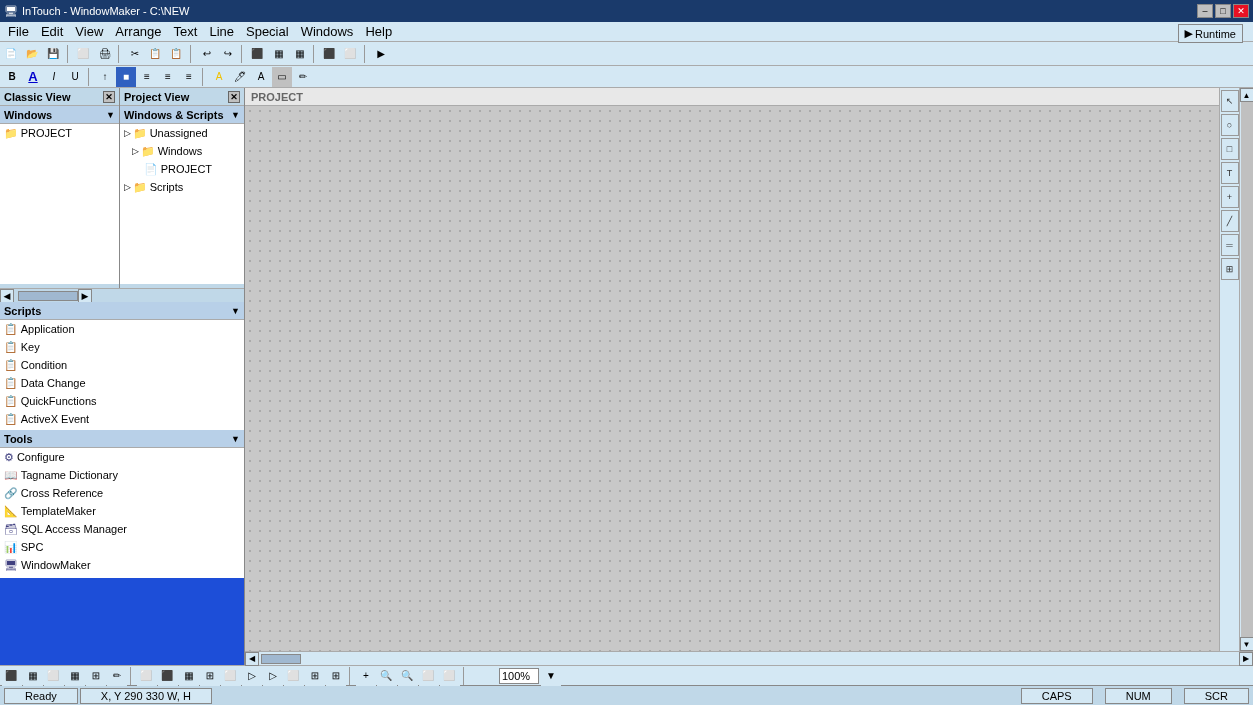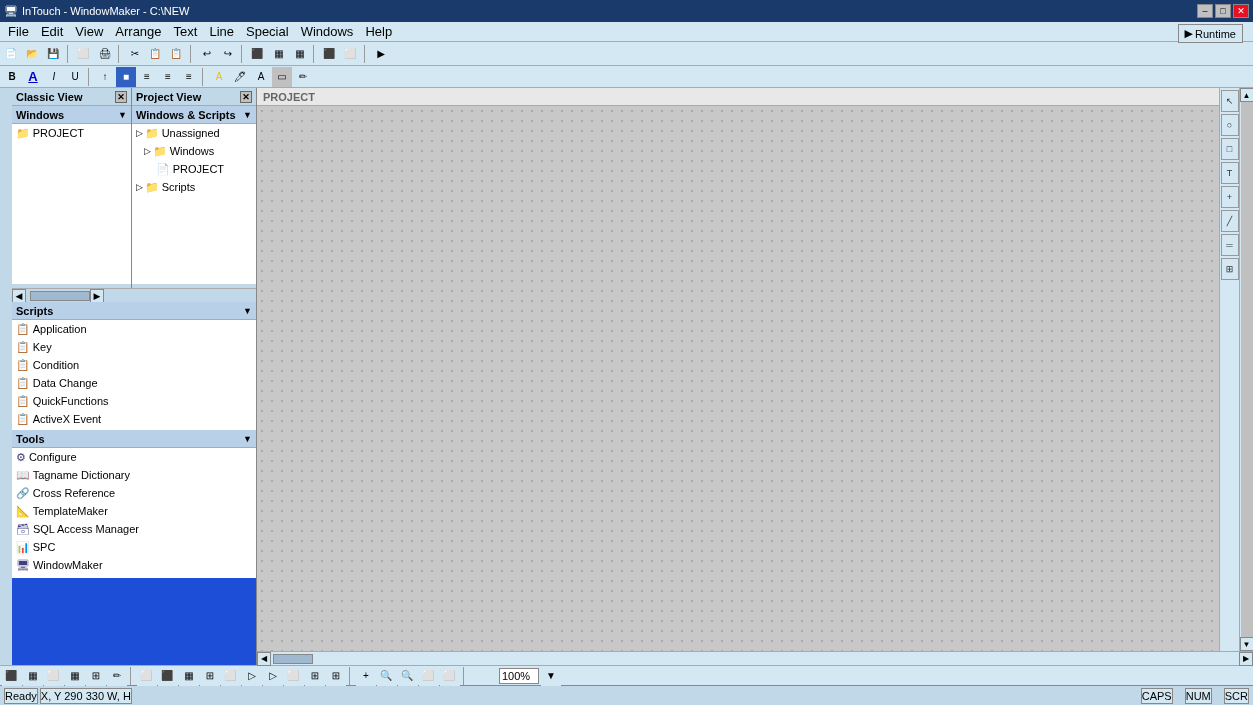--- a/index.html
+++ b/index.html
@@ -72,21 +72,20 @@
       height: calc(705px - 22px - 20px - 24px - 22px - 20px - 20px);
       background: #c0d8e8;
     }
 
     
     .left-panels {
       width: 245px;
       display: flex;
       flex-direction: column;
       border-right: 1px solid #888;
-      margin-left: 12px;
     }
     .panel-header {
       background: #c0d8e8;
       height: 18px;
       display: flex;
       align-items: center;
       justify-content: space-between;
       padding: 0 4px;
       font-weight: bold;
       font-size: 11px;
@@ -242,21 +241,21 @@
       border-top: 1px solid #888;
       display: flex;
       align-items: center;
       padding: 0 4px;
       font-size: 11px;
       justify-content: space-between;
     }
     .status-left { display: flex; align-items: center; gap: 2px; }
     .status-right { display: flex; align-items: center; gap: 12px; }
     .status-segment {
-      padding: 0 0;
+      padding: 0 20px;
       border: 1px solid #888;
       height: 16px;
       display: flex;
       align-items: center;
       background: #d4e8f4;
       font-size: 11px;
     }
 
     .two-panels {
       display: flex;

